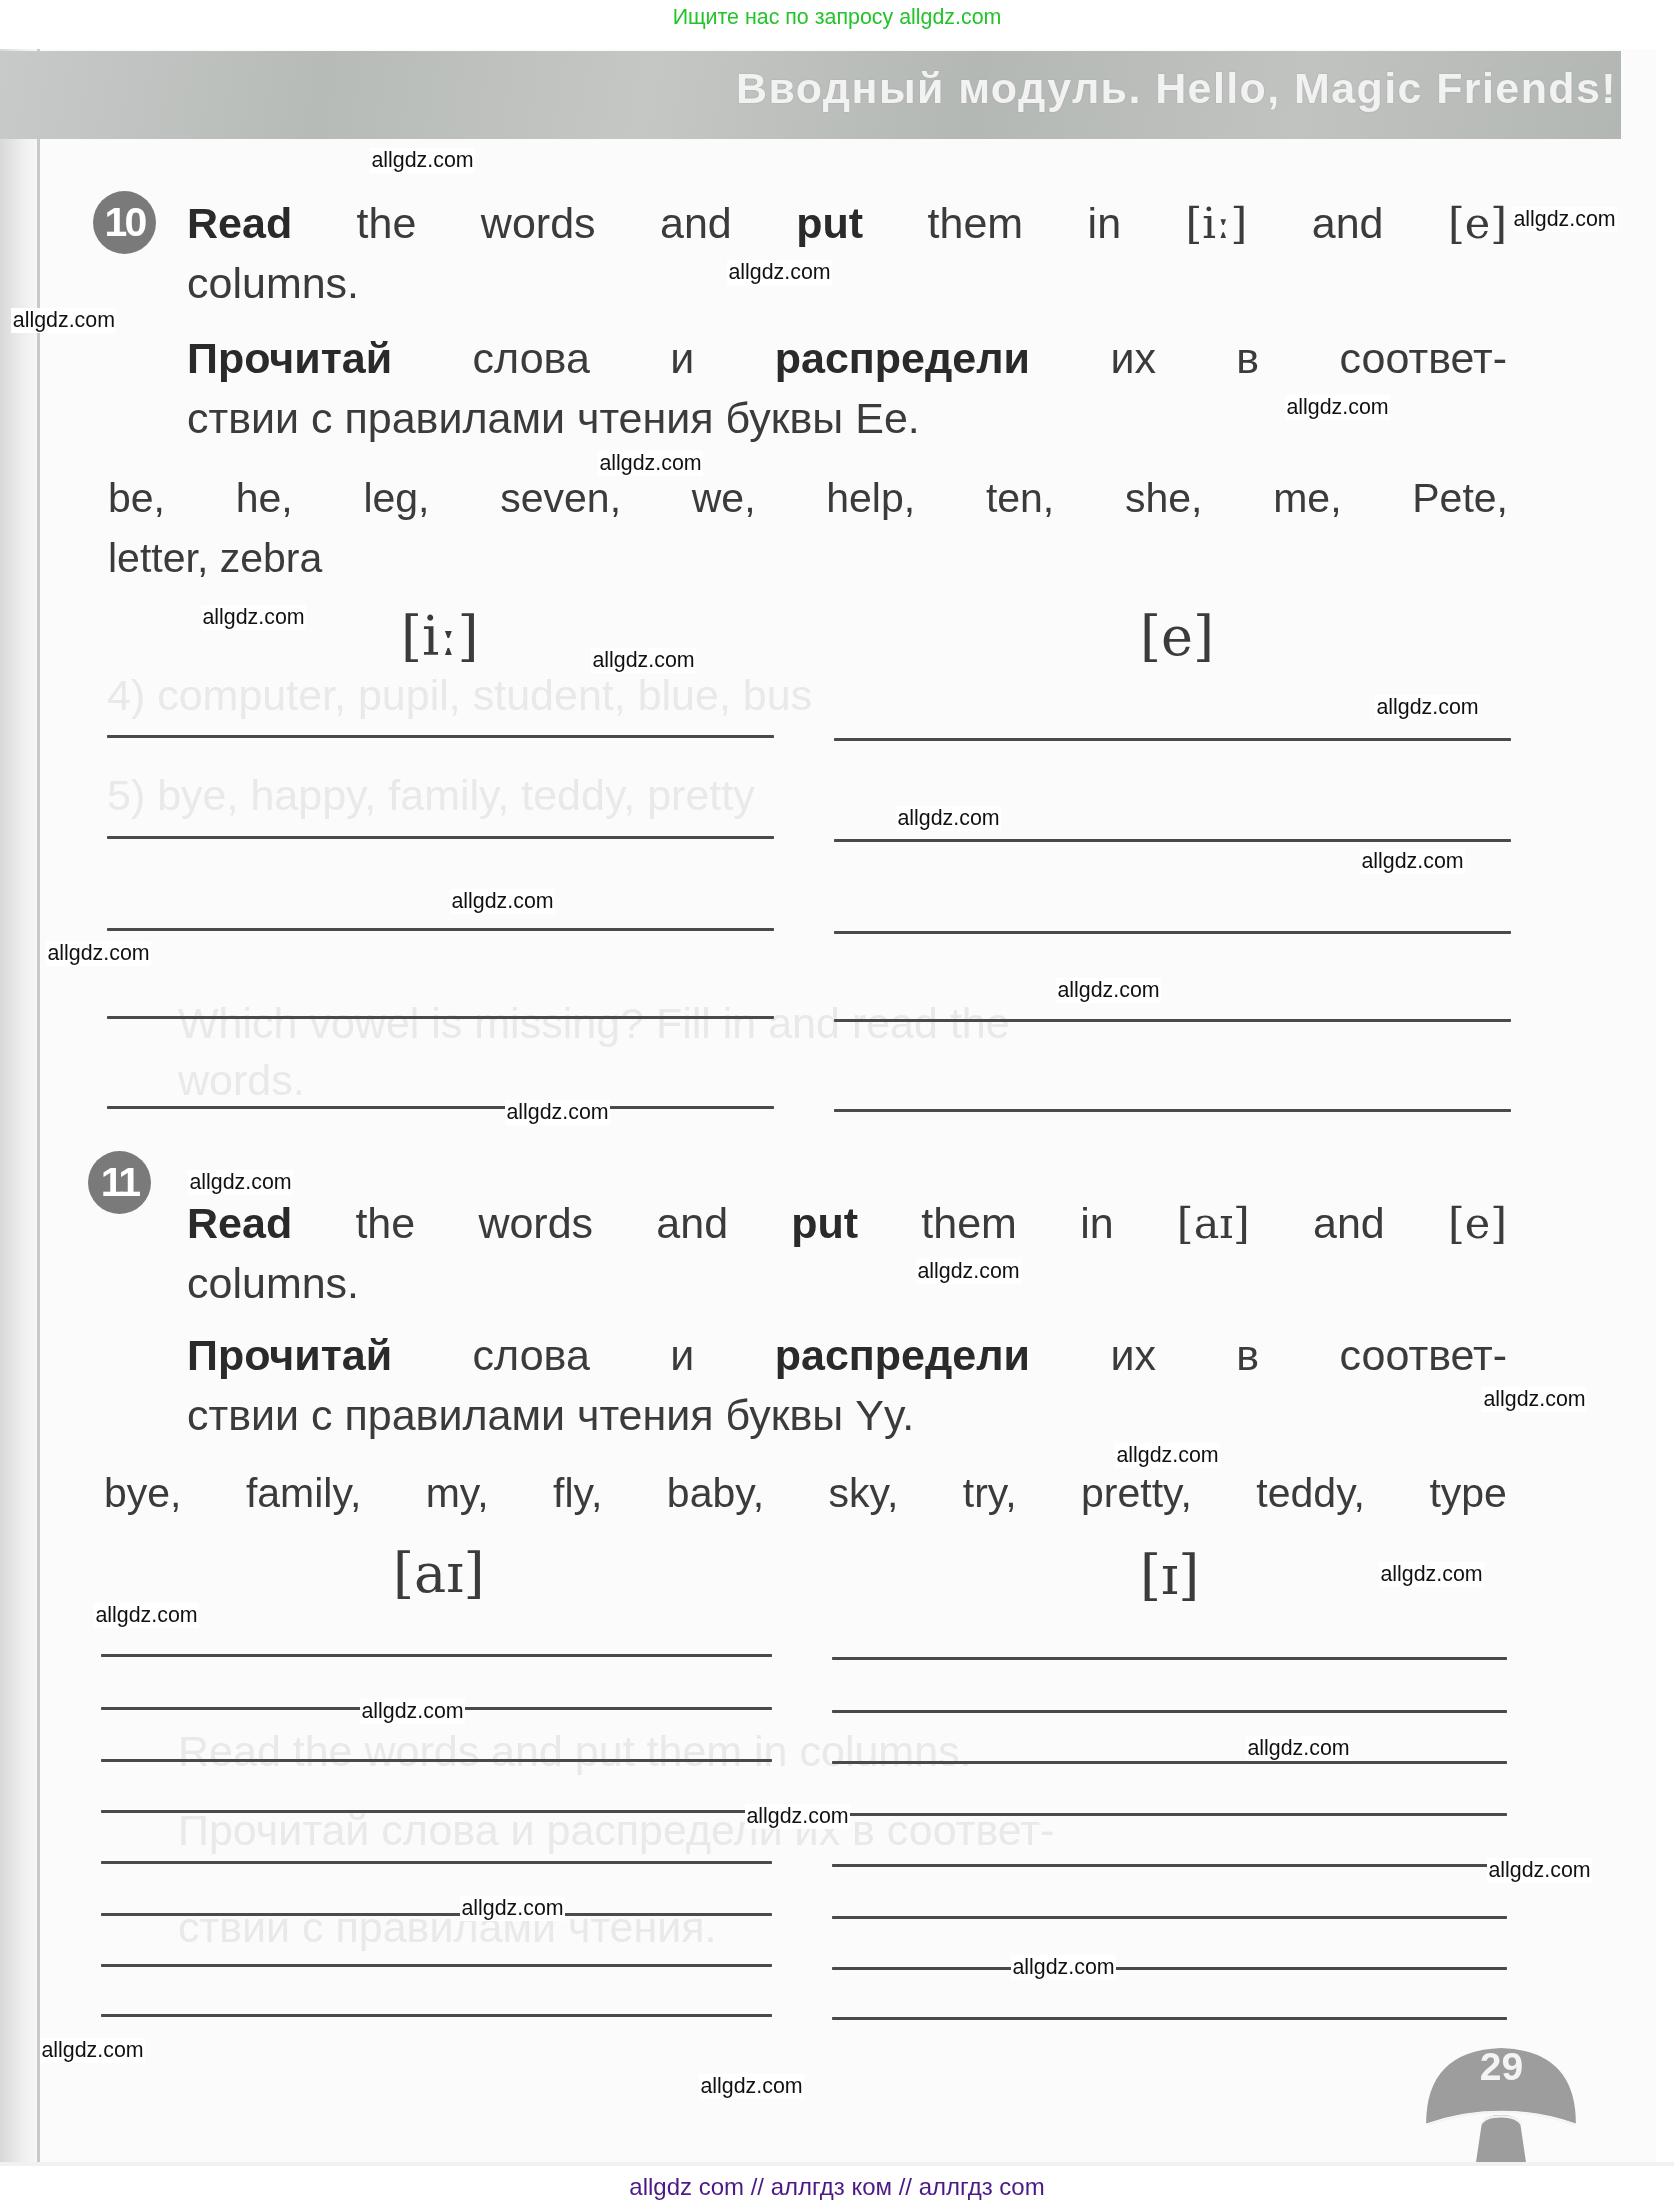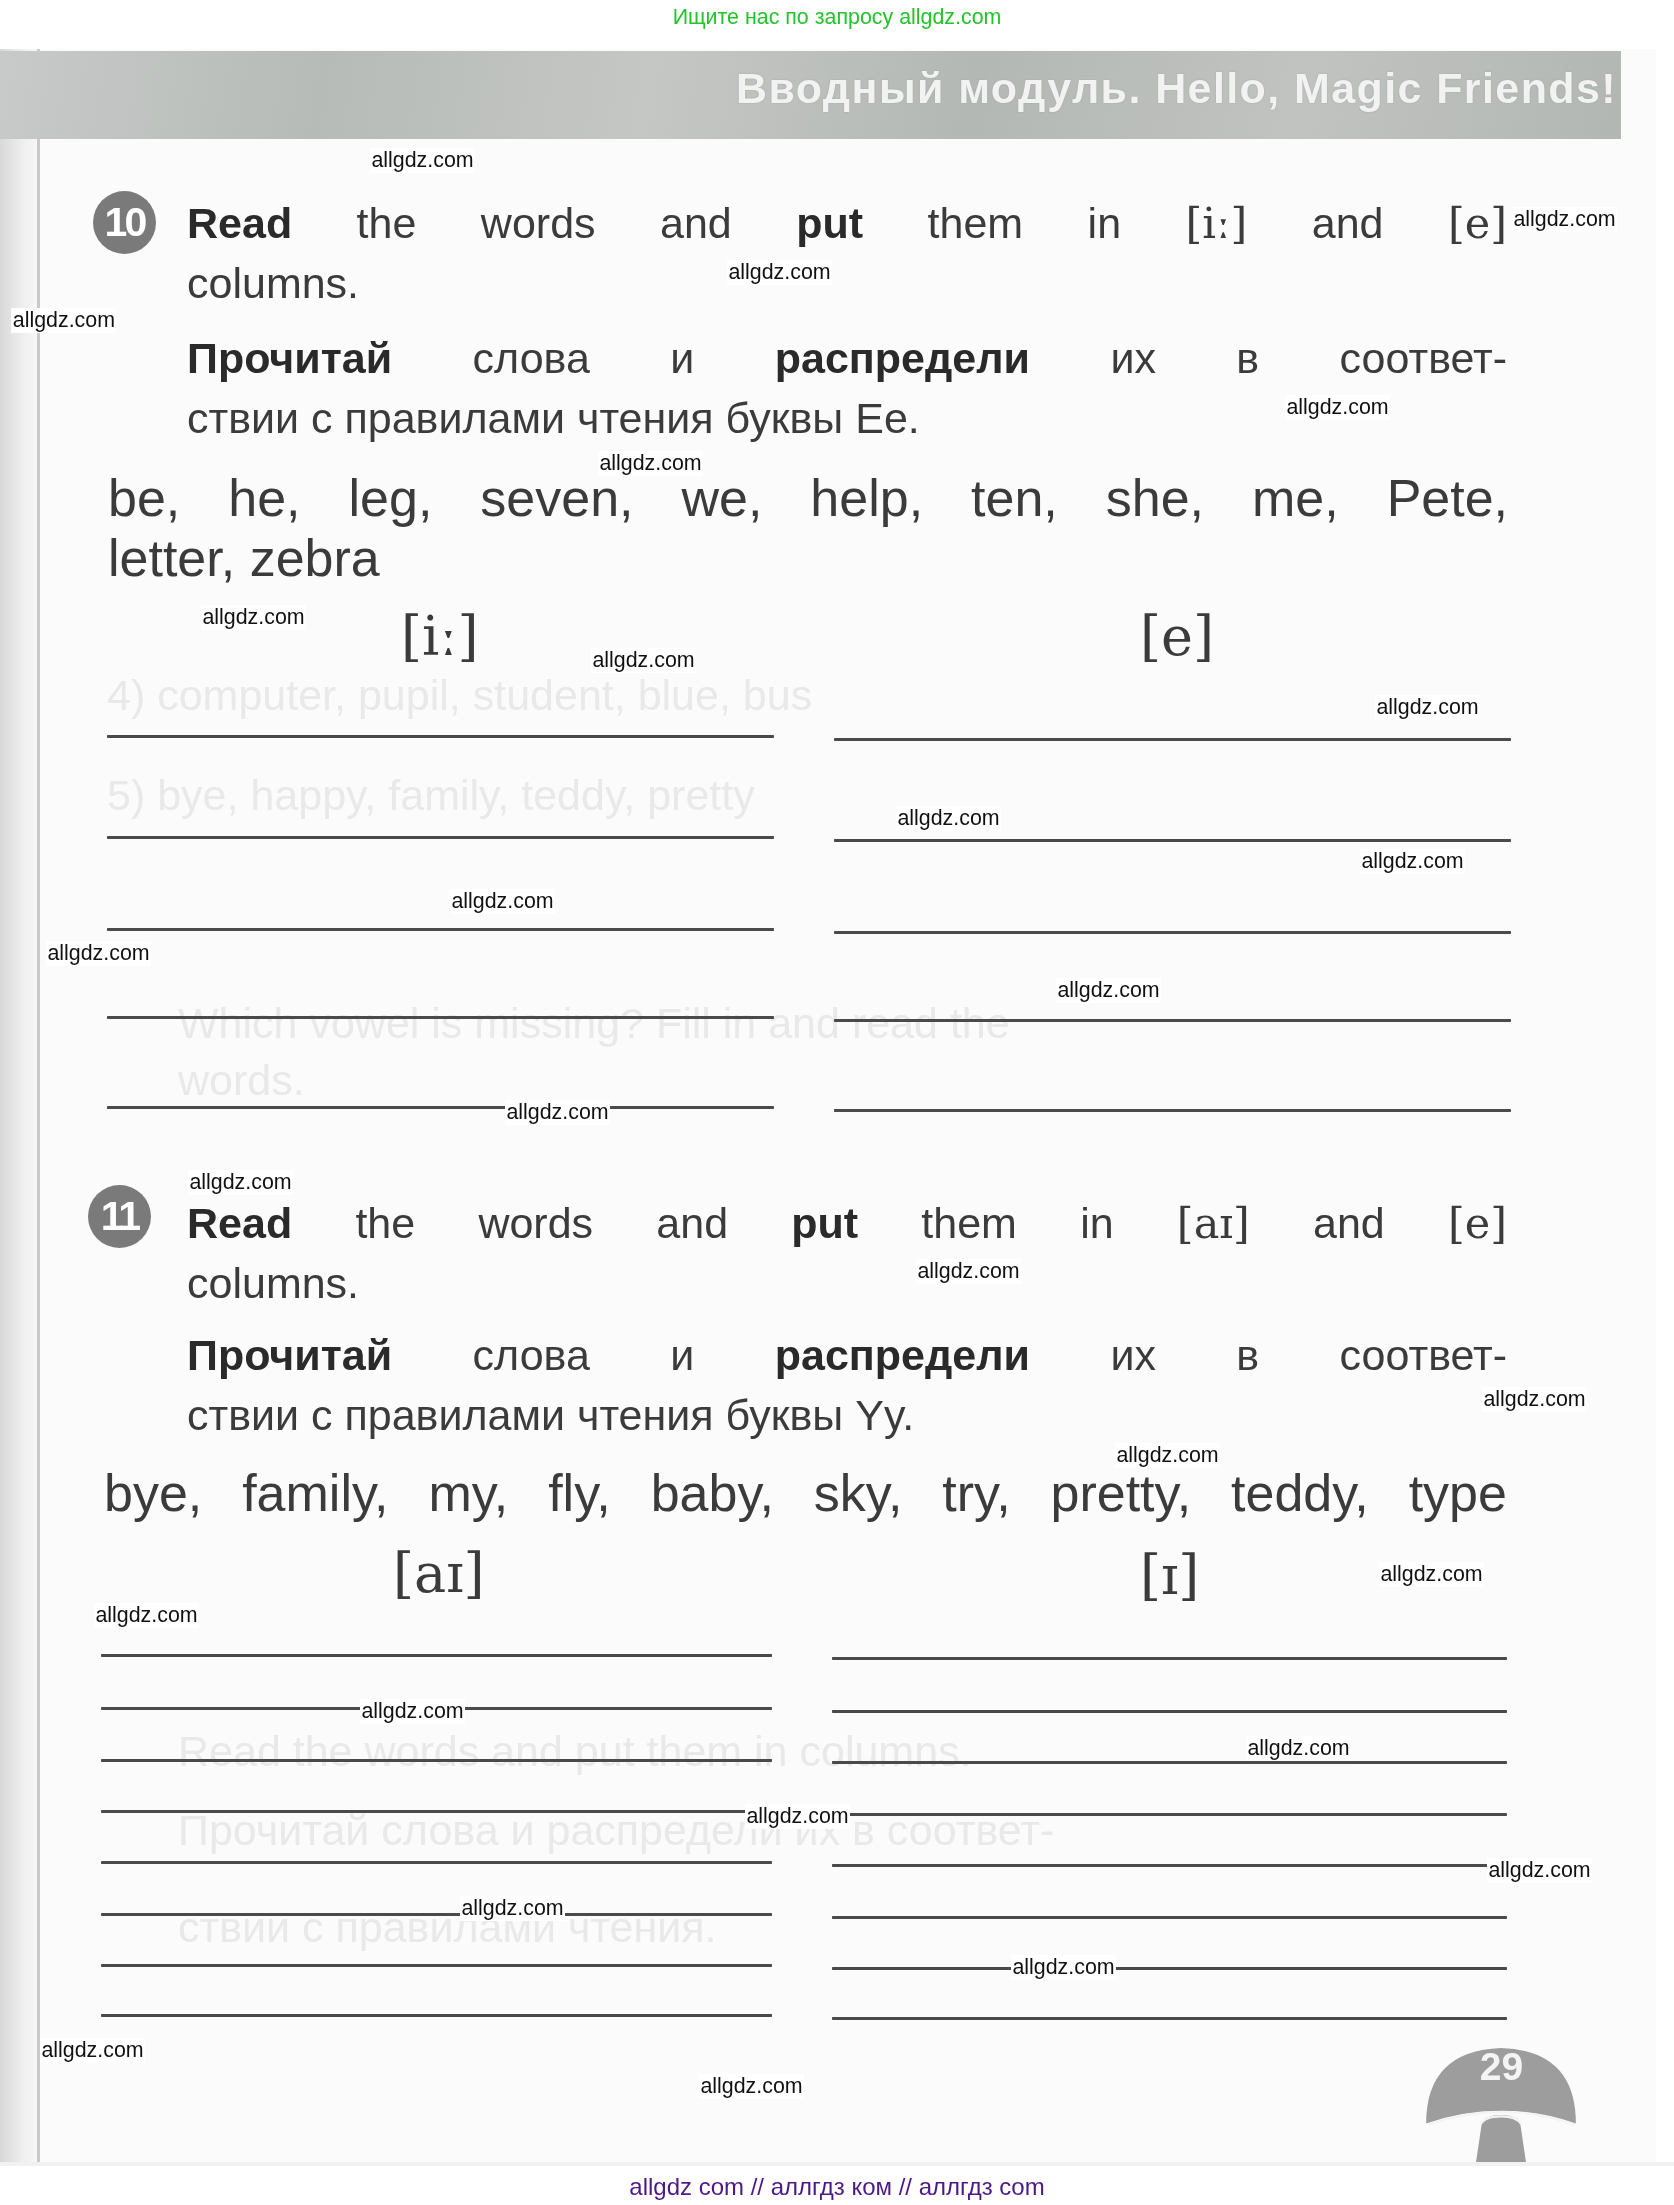--- a/index.html
+++ b/index.html
@@ -37,21 +37,21 @@
     line-height:63px; text-align:center; letter-spacing:-2.9px;
   }
   .instr {
     position:absolute; left:187px; width:1320px; font-size:43px; line-height:60px;
     text-align:justify; text-align-last:justify; color:#3b3b3b;
   }
   .instr.last { text-align-last:left; }
   .instr b { color:#2a2a2a;margin-top:8px; }
   .ipa { font-family:"DejaVu Serif", serif; font-weight:normal; }
   .words {
-    position:absolute; left:108px; width:1400px; font-size:52px; line-height:60px;
+    position:absolute; left:108px; width:1400px; font-size:41px; line-height:60px;
     text-align:justify; text-align-last:justify; color:#3b3b3b;
   }
   .words.last { text-align-last:left; }
   .col-head {
     position:absolute; font-family:"DejaVu Serif", serif; font-size:54px; color:#3b3b3b;
   }
   .line {
     position:absolute; height:2.9px; background:#4a4a4a; border-radius:0.7px;
   }
   .ghost {
@@ -114,21 +114,21 @@
 <div class="line" style="left:834px;top:738px;width:677px;"></div>
 <div class="line" style="left:107px;top:836px;width:667px;"></div>
 <div class="line" style="left:834px;top:839px;width:677px;"></div>
 <div class="line" style="left:107px;top:928px;width:667px;"></div>
 <div class="line" style="left:834px;top:931px;width:677px;"></div>
 <div class="line" style="left:107px;top:1016px;width:667px;"></div>
 <div class="line" style="left:834px;top:1019px;width:677px;"></div>
 <div class="line" style="left:107px;top:1106px;width:667px;"></div>
 <div class="line" style="left:834px;top:1109px;width:677px;"></div>
 
-<div class="ex-num" style="left:88px;top:1185px;">11</div>
+<div class="ex-num" style="left:88px;top:1151px;">11</div>
 <div class="instr" style="top:1193px;">
   <b>Read</b> <span>the</span> <span>words</span> <span>and</span> <b>put</b> <span>them</span> <span>in</span> <span class="ipa">[aɪ]</span> <span>and</span> <span class="ipa">[e]</span>
 </div>
 <div class="instr last" style="top:1253px;">columns.</div>
 <div class="instr" style="top:1325px;">
   <b>Прочитай</b> <span>слова</span> <span>и</span> <b>распредели</b> <span>их</span> <span>в</span> <span>соответ-</span>
 </div>
 <div class="instr last" style="top:1385px;">ствии с правилами чтения буквы Yy.</div>
 
 <div class="words" style="top:1463px;left:104px;width:1403px;">

